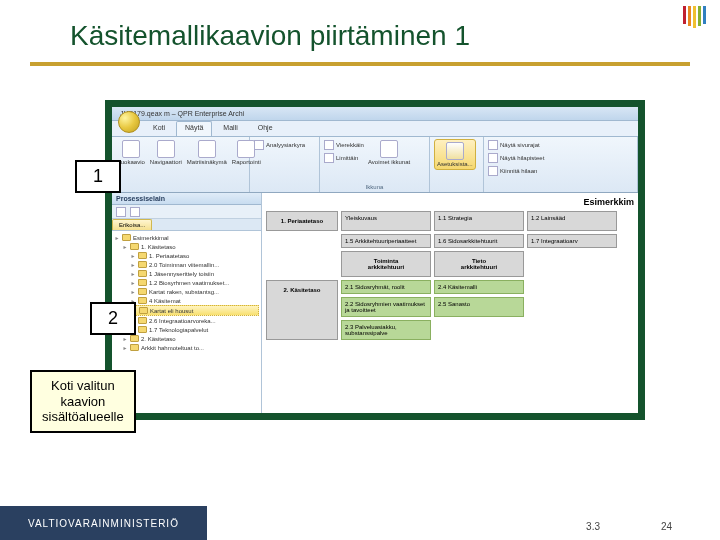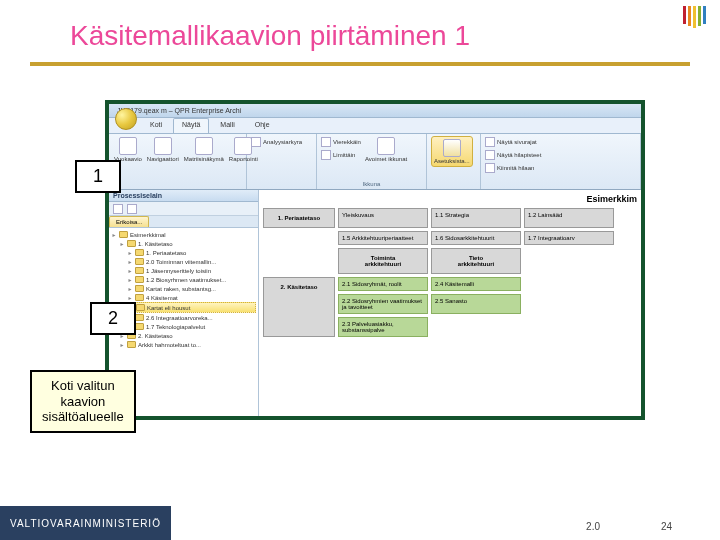--- a/index.html
+++ b/index.html
@@ -1,21 +1,21 @@
 <!DOCTYPE html>
 <html><head>
 <meta charset="utf-8">
 <style>
   * { box-sizing: border-box; margin: 0; padding: 0; }
   body { width: 720px; height: 540px; font-family: Arial, sans-serif; background: #fff; position: relative; overflow: hidden; }
   
-  .slide-title { font-size: 28px; font-weight: normal; color: #ec4899; padding: 20px 0 10px 70px; }
+  .slide-title { font-size: 28px; font-weight: normal; color: #14532d; padding: 20px 0 10px 70px; }
   .title-underline { height: 4px; background: #c8a030; margin: 0 30px 8px 30px; }
   
-  .screenshot { position: absolute; top: 100px; left: 105px; width: 540px; height: 320px; border: 4px solid #14532d; background: #86efac; font-size: 8px; }
+  .screenshot { position: absolute; top: 100px; left: 105px; width: 540px; height: 320px; border: 7px solid #14532d; background: #86efac; font-size: 8px; }
   
   .titlebar { height: 14px; background: linear-gradient(#d8e6f5, #c0d6ec); border-bottom: 1px solid #a0b8d0; display: flex; align-items: center; justify-content: flex-end; padding: 0 4px; color: #333; font-size: 7px; }
   .titlebar-text { margin-right: auto; margin-left: 4px; }
   
   .orb-area { position: absolute; top: 4px; left: 6px; z-index: 10; }
   .orb { width: 22px; height: 22px; border-radius: 50%; background: radial-gradient(circle at 30% 30%, #fff5a0, #e8c840, #c0a020); border: 1px solid #b09020; }
   
   .tabs { height: 16px; background: #e8f0fa; display: flex; padding-left: 32px; gap: 2px; border-bottom: 1px solid #a0b8d0; }
   .tab { padding: 2px 8px; font-size: 7px; color: #333; border: 1px solid transparent; border-bottom: none; }
   .tab.active { background: #f0f6fc; border-color: #a0b8d0; border-radius: 2px 2px 0 0; }
@@ -55,21 +55,21 @@
   .row-label-box { width: 72px; background: #d8d8d8; border: 1px solid #999; padding: 6px 3px; font-size: 6px; text-align: center; font-weight: bold; }
   .cells { display: flex; gap: 3px; flex: 1; }
   .cell { background: #d8d8d8; border: 1px solid #999; padding: 3px; font-size: 6px; width: 90px; }
   .cell.green { background: #b8d898; border-color: #8ab060; }
   .cell.head { text-align: center; font-weight: bold; padding: 6px 3px; }
   
   .marker { position: absolute; background: #fff; border: 2px solid #000; padding: 4px 16px; font-size: 18px; font-weight: normal; z-index: 20; }
   .callout { position: absolute; background: #ffffe0; border: 2px solid #000; padding: 6px 10px; font-size: 13px; text-align: center; line-height: 1.2; z-index: 20; }
   
   .footer { position: absolute; bottom: 0; left: 0; right: 0; height: 34px; display: flex; align-items: center; }
-  .footer-bar { background: #2a4060; color: #fff; font-size: 10px; letter-spacing: 1px; padding: 6px 10px; height: 100%; display: flex; align-items: center; }
+  .footer-bar { background: #2a4060; color: #fff; font-size: 10px; letter-spacing: 1px; padding: 6px 28px; height: 100%; display: flex; align-items: center; }
   .stripe { width: 3px; height: 22px; }
   .footer-meta { position: absolute; bottom: 8px; font-size: 10px; color: #444; }
   
   .logo-stripes { position: absolute; top: 6px; right: 14px; display: flex; gap: 2px; }
 </style>
 </head>
 <body>
 
 <div class="logo-stripes">
   <div class="stripe" style="background:#c02030;height:18px"></div>
@@ -302,15 +302,15 @@
 </div>
 
 <div class="marker" style="top:160px;left:75px">1</div>
 <div class="marker" style="top:302px;left:90px">2</div>
 <div class="callout" style="top:370px;left:30px;white-space:pre-line">Koti valitun
 kaavion
 sisältöalueelle</div>
 
 <div class="footer">
   <div class="footer-bar">VALTIOVARAINMINISTERIÖ</div>
-  <span class="footer-meta" style="right:120px">2.0</span>
+  <span class="footer-meta" style="right:120px">3.3</span>
   <span class="footer-meta" style="right:48px">24</span>
 </div>
 
 </body></html>

